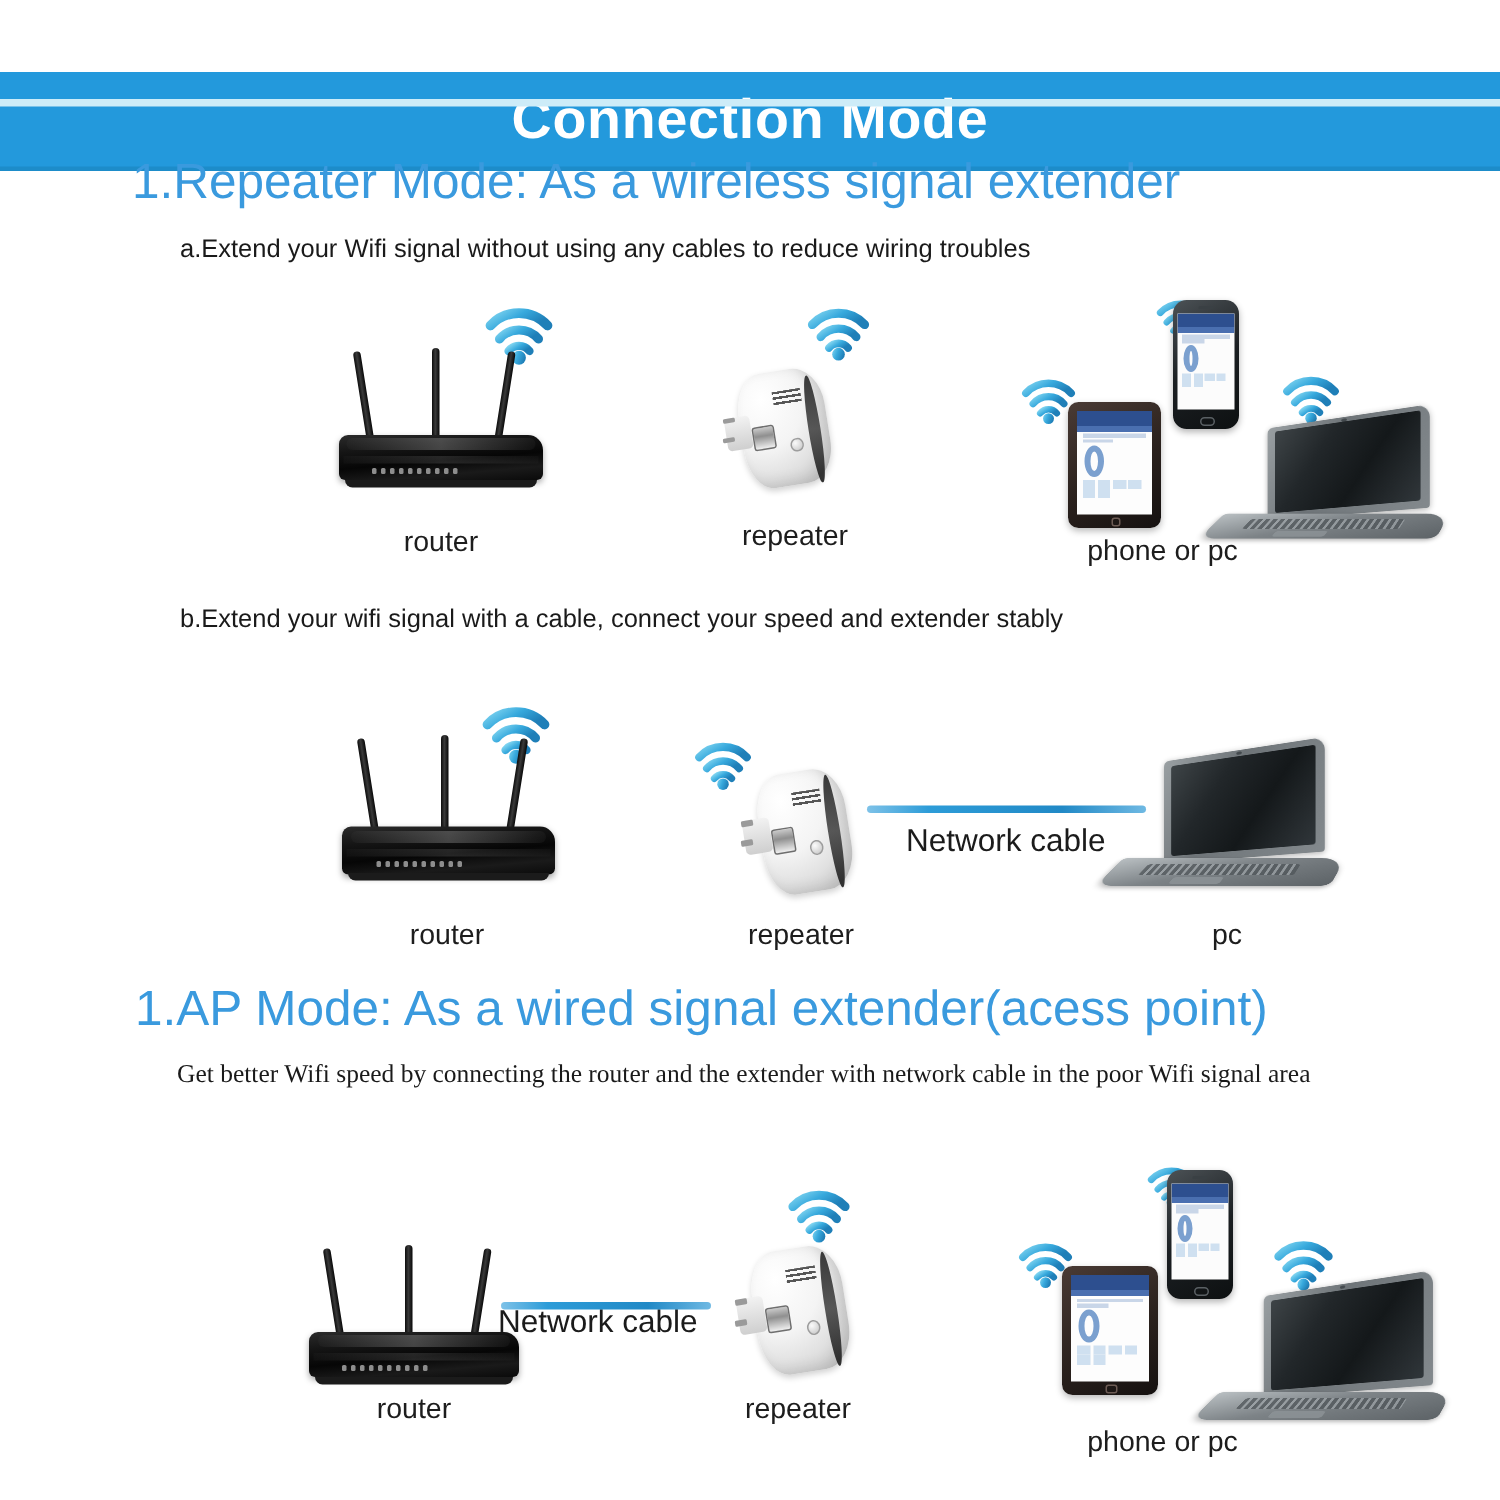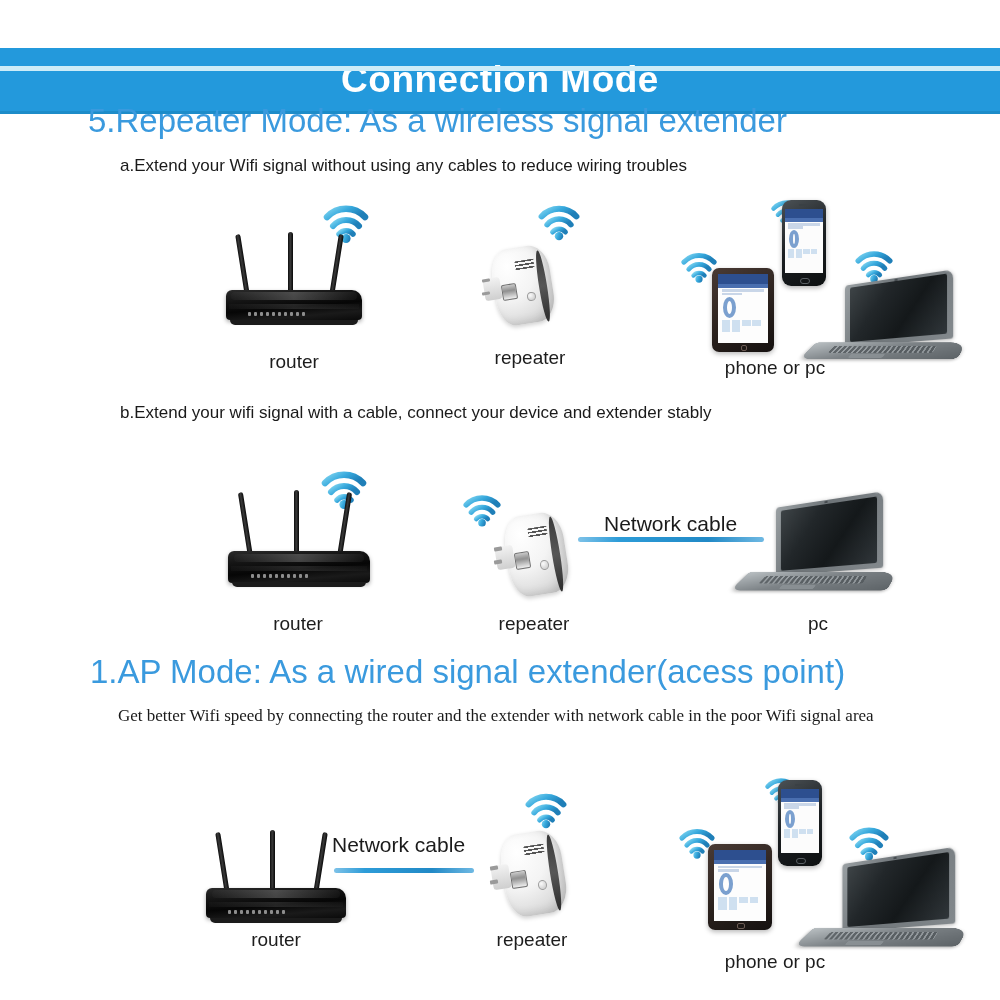--- a/index.html
+++ b/index.html
@@ -324,31 +324,32 @@
     height: 5px;
     background: linear-gradient(90deg,#7ec2e8,#2d9cd8 22%,#2189c6 70%,#6fb9e3);
     border-radius: 3px;
   }
   .cable-label {
     position: absolute;
     color: #1b1b1b;
     font-size: 21px;
     white-space: nowrap;
     line-height: 1;
+    margin-top: 37px;
   }
 </style>
 </head>
 <body>
 
 <div class="header">
   <div class="header-title">Connection Mode</div>
 </div>
 <div class="header-tint"></div>
 
-<div class="sec-heading" style="left:88px; top:104px;">5.Repeater Mode: As a wireless signal extender</div>
+<div class="sec-heading" style="left:88px; top:104px;">1.Repeater Mode: As a wireless signal extender</div>
 <div class="sec-sub" style="left:120px; top:155px;">a.Extend your Wifi signal without using any cables to reduce wiring troubles</div>
 
 <div class="wifi" style="left:322px; top:200px; width:48px; height:44px;">
   <svg viewBox="0 0 48 44" width="48" height="44">
     <defs>
       <linearGradient id="wg1" x1="0" y1="0" x2="1" y2="0.35">
         <stop offset="0" stop-color="#7fd4f0"></stop>
           <stop offset="0.5" stop-color="#37a9dd"></stop>
           <stop offset="1" stop-color="#1f7fb8"></stop>
       </linearGradient>
@@ -485,21 +486,21 @@
     <div class="cam"></div>
     <div class="screen"></div>
   </div>
   <div class="deck">
     <div class="keys"></div>
     <div class="pad"></div>
   </div>
 </div>
 <div class="dev-label" style="left:700px; top:358px; width:150px;">phone or pc</div>
 
-<div class="sec-sub" style="left:120px; top:402px;">b.Extend your wifi signal with a cable, connect your device and extender stably</div>
+<div class="sec-sub" style="left:120px; top:402px;">b.Extend your wifi signal with a cable, connect your speed and extender stably</div>
 
 <div class="wifi" style="left:320px; top:466px; width:48px; height:44px;">
   <svg viewBox="0 0 48 44" width="48" height="44">
     <g fill="none" stroke="url(#wg1)" stroke-linecap="round">
       <path d="M5 17 A26 26 0 0 1 43 17" stroke-width="6.5"></path>
       <path d="M11 26 A17 17 0 0 1 37 26" stroke-width="6"></path>
       <path d="M17 34 A9 9 0 0 1 31 34" stroke-width="5.5"></path>
     </g>
     <circle cx="24" cy="38.5" r="4.6" fill="url(#wg1)"></circle>
   </svg>

